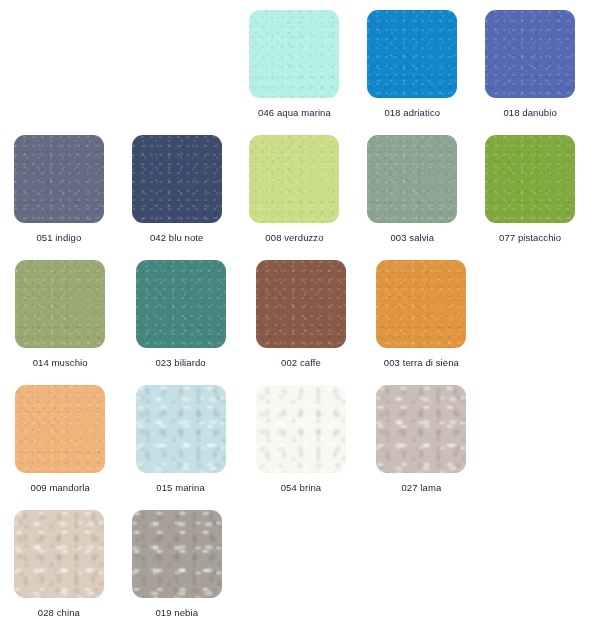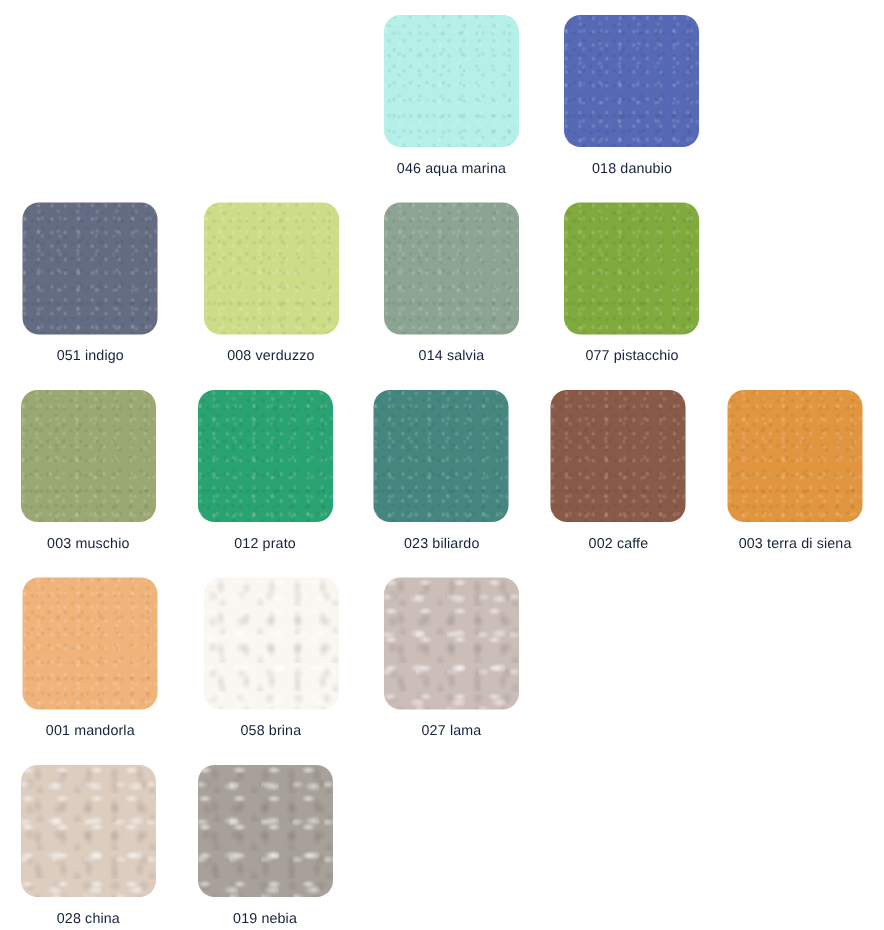--- a/index.html
+++ b/index.html
@@ -98,72 +98,80 @@
 
 <div class="palette" id="palette">
     <div class="row">
       <div class="cell empty"></div>
       <div class="cell empty"></div>
       <div class="cell">
         <div class="swatch" title="046 aqua marina" style="background: rgb(180, 239, 232);"></div>
         <div class="label">046 aqua marina</div>
       </div>
       <div class="cell">
+        <div class="swatch" title="018 adriatico" style="background: rgb(17, 134, 201);"></div>
+        <div class="label">018 adriatico</div>
+      </div>
+      <div class="cell">
         <div class="swatch" title="019 danubio" style="background: rgb(85, 105, 180);"></div>
         <div class="label">018 danubio</div>
       </div>
     </div>
     <div class="row">
       <div class="cell">
         <div class="swatch" title="039 indigo" style="background: rgb(100, 108, 131);"></div>
         <div class="label">051 indigo</div>
       </div>
       <div class="cell">
+        <div class="swatch" title="042 blu note" style="background: rgb(61, 76, 110);"></div>
+        <div class="label">042 blu note</div>
+      </div>
+      <div class="cell">
         <div class="swatch" title="011 verduzzo" style="background: rgb(204, 221, 135);"></div>
         <div class="label">008 verduzzo</div>
       </div>
       <div class="cell">
         <div class="swatch" title="013 salvia" style="background: rgb(140, 164, 146);"></div>
-        <div class="label">014 salvia</div>
+        <div class="label">003 salvia</div>
       </div>
       <div class="cell">
         <div class="swatch" title="043 pistacchio" style="background: rgb(128, 170, 61);"></div>
         <div class="label">077 pistacchio</div>
       </div>
     </div>
     <div class="row">
       <div class="cell">
         <div class="swatch" title="014 muschio" style="background: rgb(154, 168, 115);"></div>
-        <div class="label">003 muschio</div>
-      </div>
-      <div class="cell">
-        <div class="swatch" title="012 prato" style="background: rgb(42, 163, 114);"></div>
-        <div class="label">012 prato</div>
+        <div class="label">014 muschio</div>
       </div>
       <div class="cell">
         <div class="swatch" title="037 biliardo" style="background: rgb(69, 135, 126);"></div>
         <div class="label">023 biliardo</div>
       </div>
       <div class="cell">
         <div class="swatch" title="009 caffe" style="background: rgb(138, 90, 72);"></div>
         <div class="label">002 caffe</div>
       </div>
       <div class="cell">
         <div class="swatch" title="007 terra di siena" style="background: rgb(225, 149, 62);"></div>
         <div class="label">003 terra di siena</div>
       </div>
     </div>
     <div class="row">
       <div class="cell">
         <div class="swatch" title="006 mandorla" style="background: rgb(240, 180, 122);"></div>
-        <div class="label">001 mandorla</div>
+        <div class="label">009 mandorla</div>
+      </div>
+      <div class="cell">
+        <div class="swatch mottled" title="015 marina" style="background: rgb(196, 223, 229);"></div>
+        <div class="label">015 marina</div>
       </div>
       <div class="cell">
         <div class="swatch mottled" title="032 brina" style="background: rgb(248, 247, 242);"></div>
-        <div class="label">058 brina</div>
+        <div class="label">054 brina</div>
       </div>
       <div class="cell">
         <div class="swatch mottled" title="027 lama" style="background: rgb(203, 189, 184);"></div>
         <div class="label">027 lama</div>
       </div>
     </div>
     <div class="row">
       <div class="cell">
         <div class="swatch mottled" title="028 china" style="background: rgb(221, 205, 191);"></div>
         <div class="label">028 china</div>

